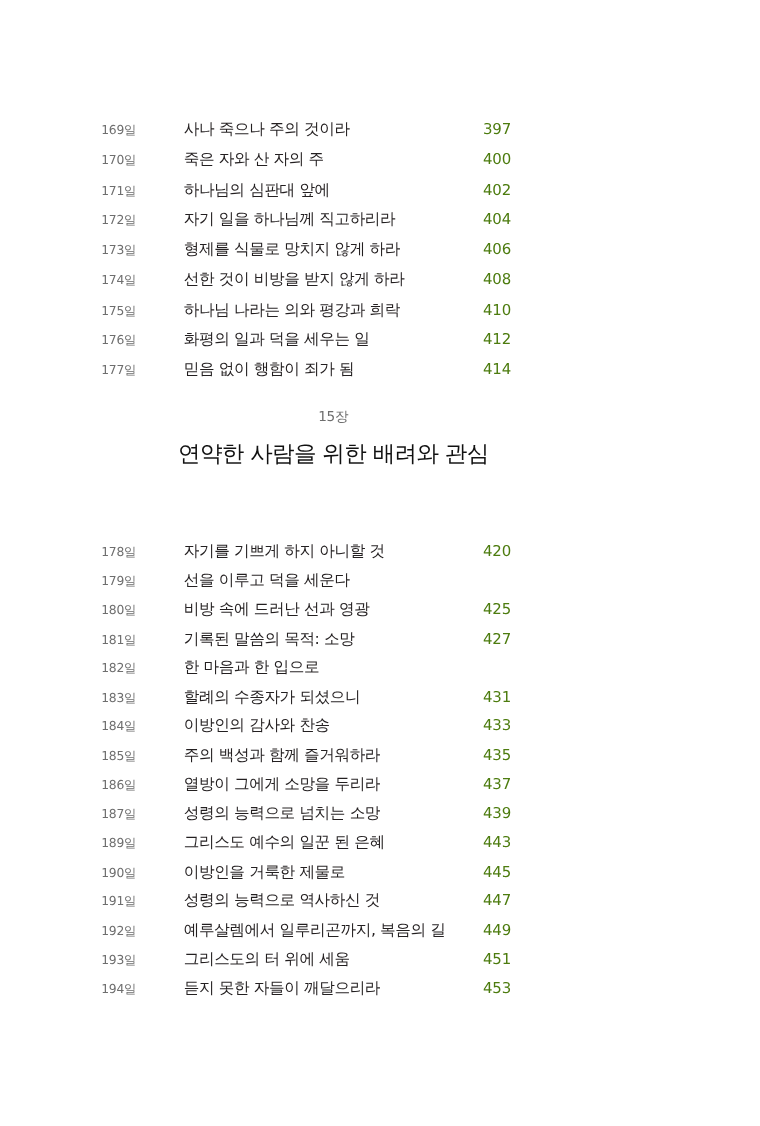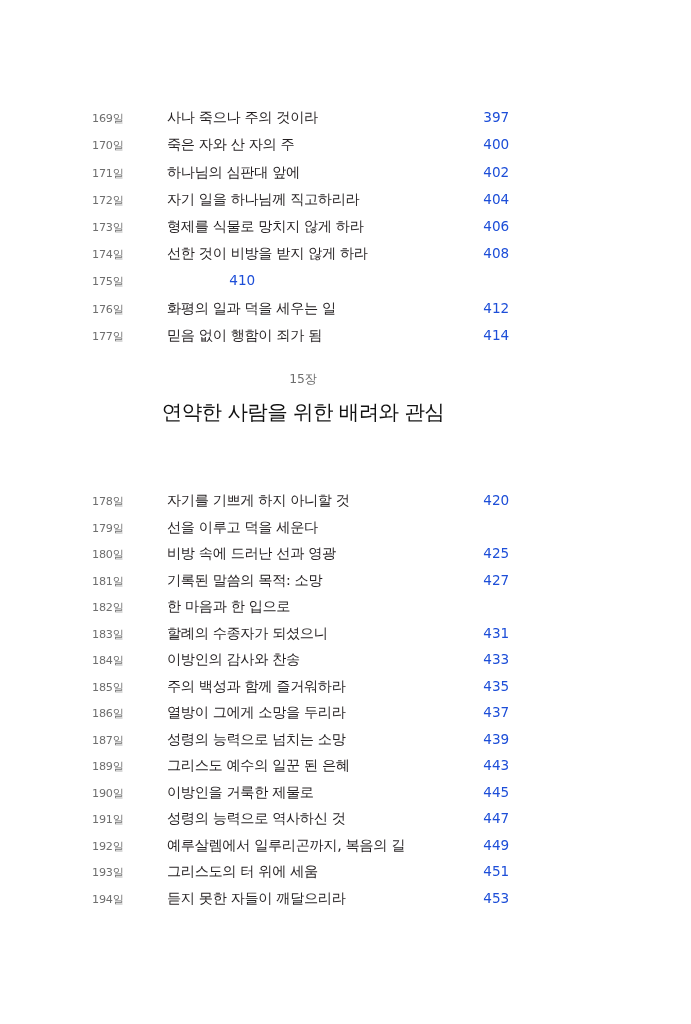--- a/index.html
+++ b/index.html
@@ -62,25 +62,24 @@
     margin-left: -18px;
     font-size: 14.2px;
     letter-spacing: -0.35px;
     color: #231f20;
     white-space: nowrap;
   }
 
   .page-cell {
     flex: 0 0 70px;
     width: 70px;
-    text-align: right;
     padding-right: 119px;
     font-size: 13.6px;
     letter-spacing: -0.1px;
-    color: #1d4ed8;
+    color: #4d7c0f;
     white-space: nowrap;
   }
 
   
   .chapter-heading {
     position: absolute;
     top: 372px;
     left: 0;
     width: 606px;
     text-align: center;
@@ -132,20 +131,21 @@
         <div class="title-cell">형제를 식물로 망치지 않게 하라</div>
         <div class="page-cell">406</div>
       </div>
       <div class="toc-row">
         <div class="day-cell">174일</div>
         <div class="title-cell">선한 것이 비방을 받지 않게 하라</div>
         <div class="page-cell">408</div>
       </div>
       <div class="toc-row">
         <div class="day-cell">175일</div>
+        <div class="title-cell">하나님 나라는 의와 평강과 희락</div>
         <div class="page-cell">410</div>
       </div>
       <div class="toc-row">
         <div class="day-cell">176일</div>
         <div class="title-cell">화평의 일과 덕을 세우는 일</div>
         <div class="page-cell">412</div>
       </div>
       <div class="toc-row">
         <div class="day-cell">177일</div>
         <div class="title-cell">믿음 없이 행함이 죄가 됨</div>

